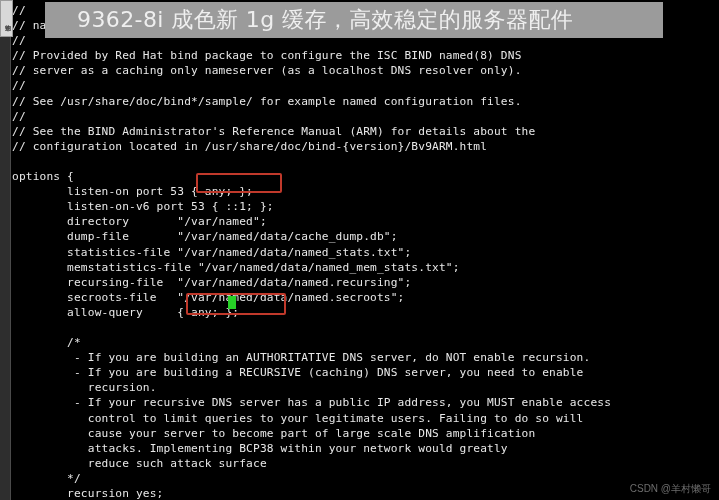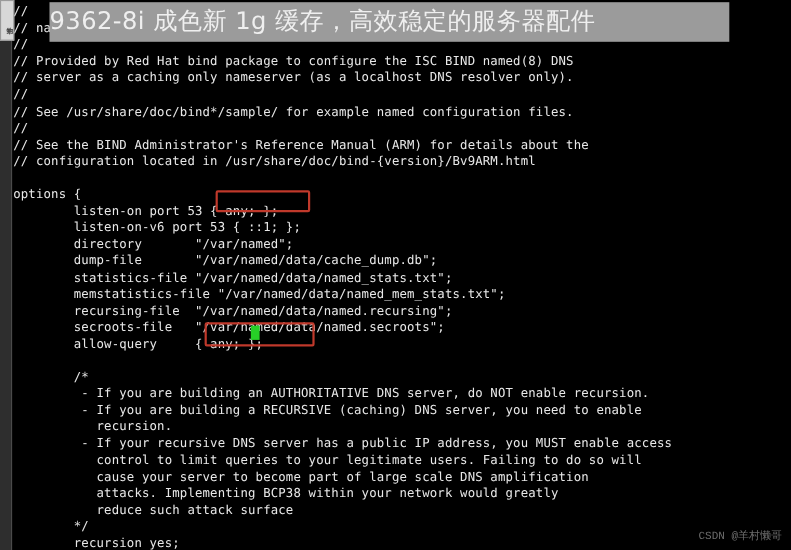--- a/index.html
+++ b/index.html
@@ -124,30 +124,31 @@
     display: flex;
     align-items: center;
     overflow: hidden;
   }
   #ad-banner-text {
     color: #efefef;
     font-family: "DejaVu Sans", "Liberation Sans", sans-serif;
     font-size: 22px;
     line-height: 26px;
     white-space: nowrap;
+    padding-left: 32px;
     letter-spacing: 0.4px;
   }
 
   
   #watermark {
     position: absolute;
     right: 8px;
     bottom: 5px;
     color: #6d6d6d;
-    font-family: Liberation Mono, monospace;
+    font-family: Liberation Sans, sans-serif;
     font-size: 10px;
     line-height: 12px;
     white-space: nowrap;
     z-index: 25;
   }
 </style>
 </head>
 <body>
 
 <div id="screen">

